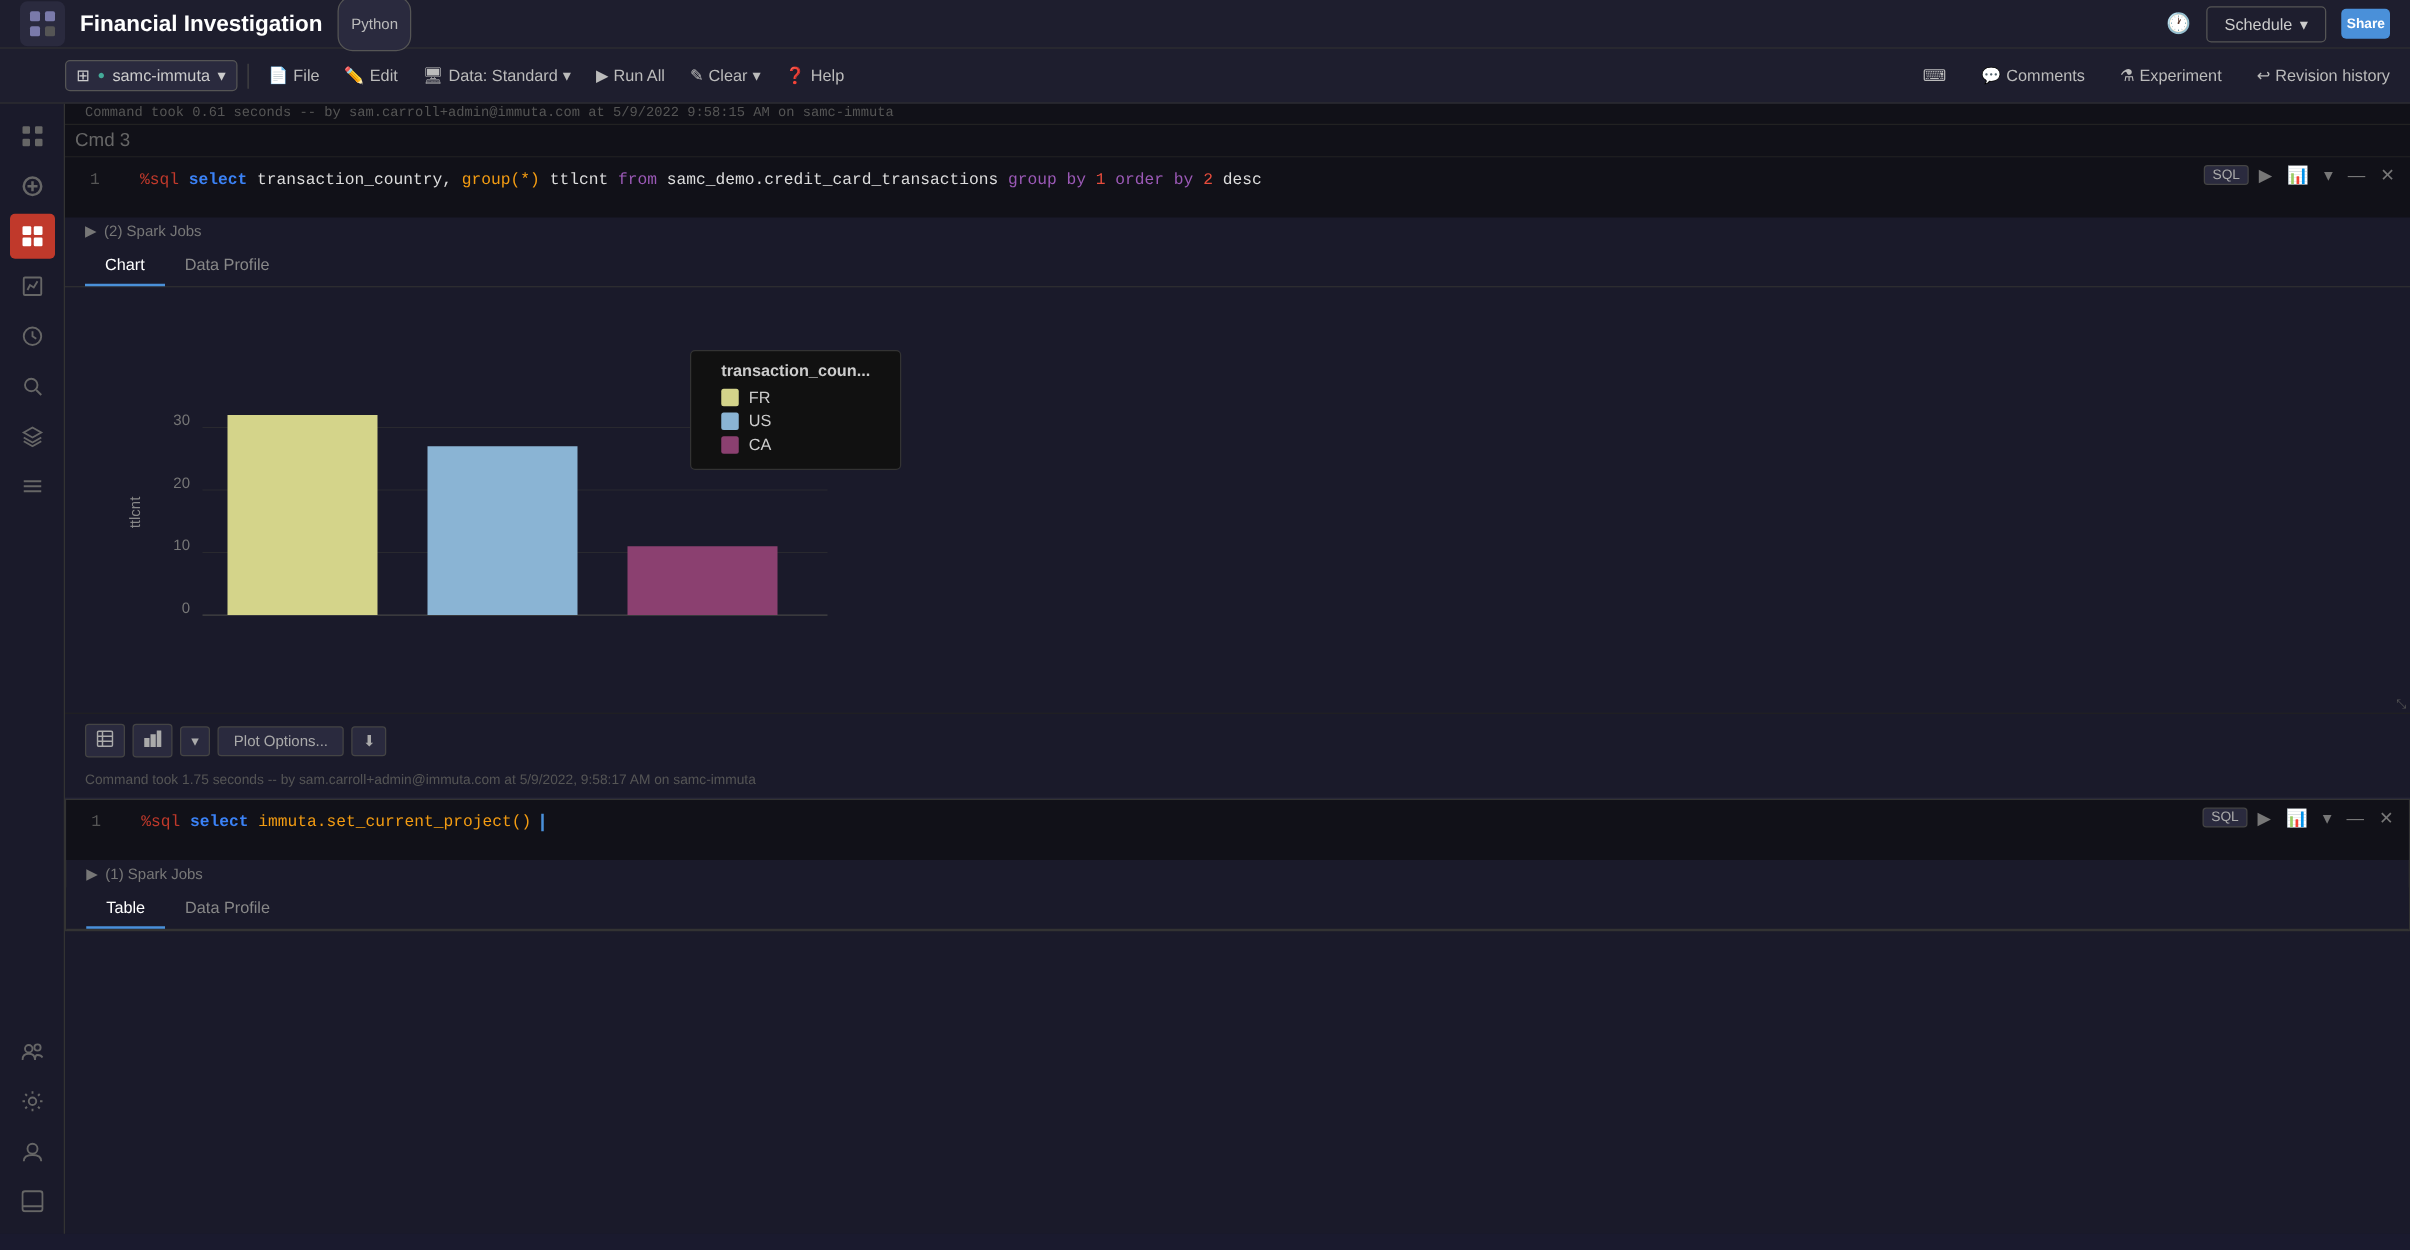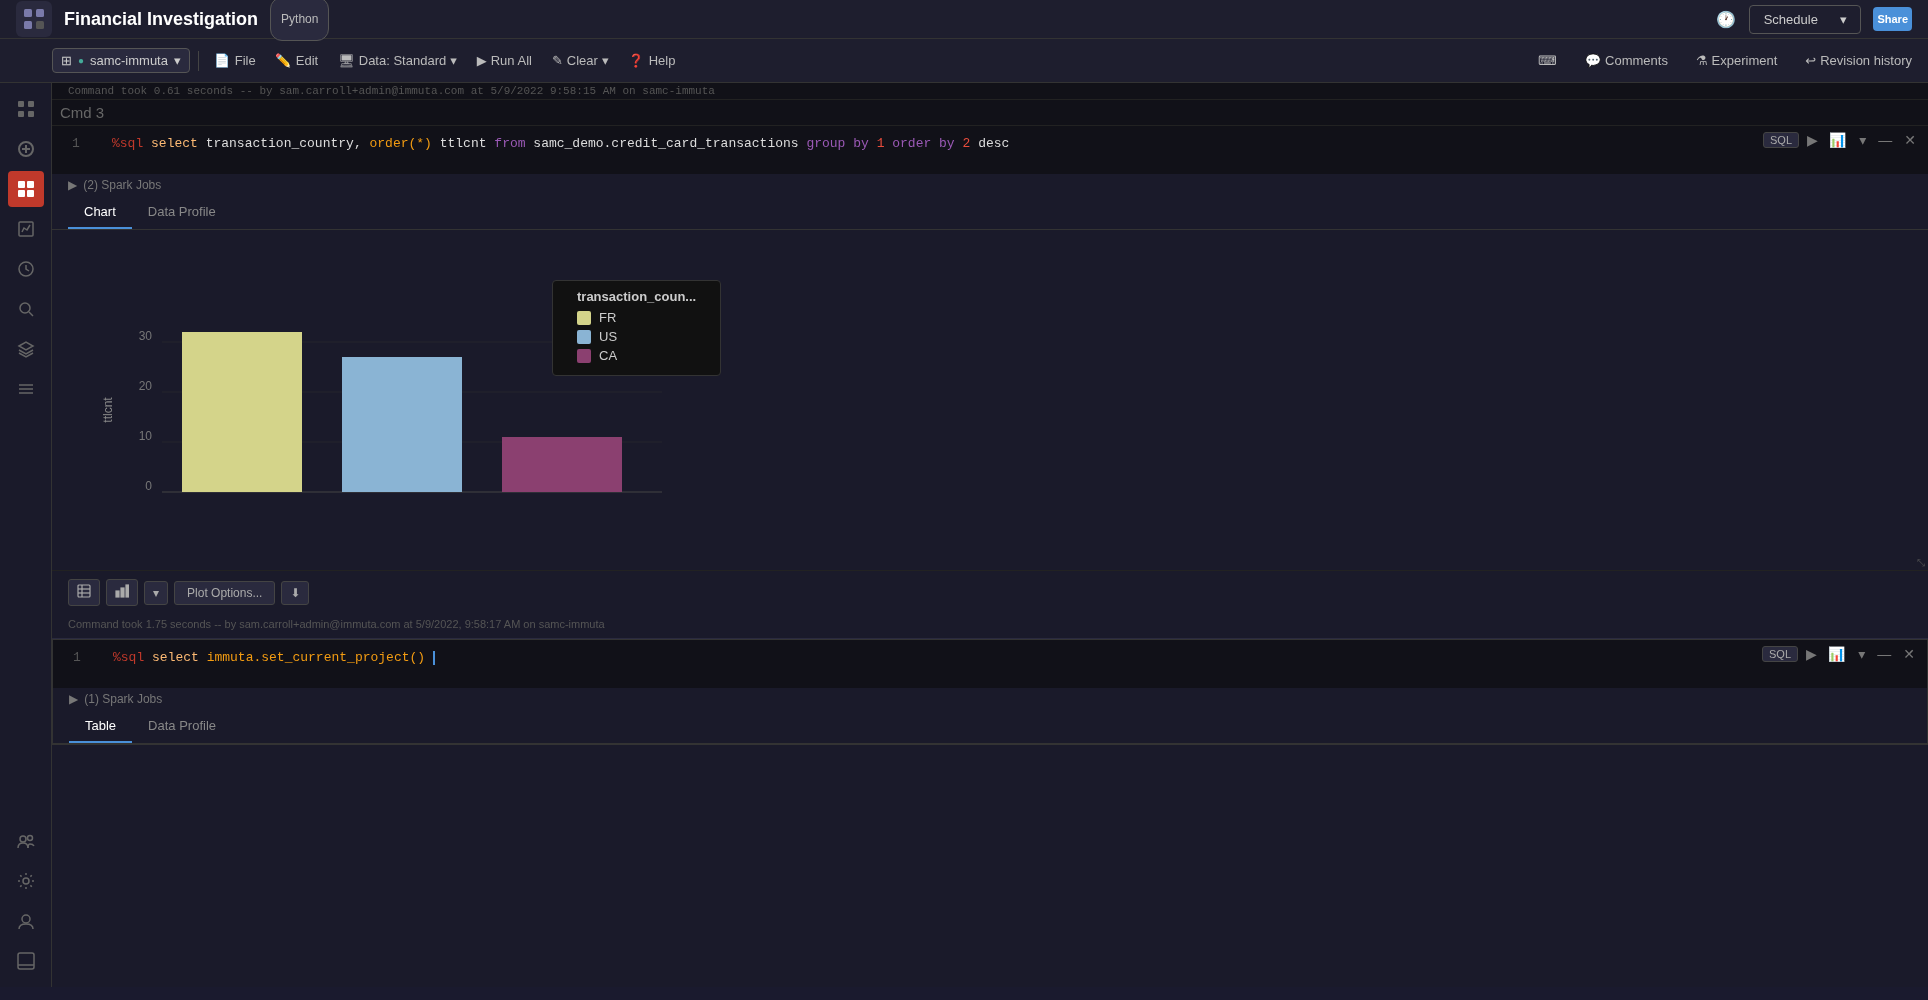--- a/index.html
+++ b/index.html
@@ -36,21 +36,21 @@
     }
     .top-header .spacer { flex: 1; }
     .top-header .btn-schedule {
       background: #1e1e2e;
       border: 1px solid #555;
       color: #ccc;
       padding: 6px 14px;
       border-radius: 4px;
       cursor: pointer;
       font-size: 13px;
-      display: flex; align-items: center; gap: 22px;
+      display: flex; align-items: center; gap: 6px;
     }
     .top-header .btn-share {
       background: #4a90d9;
       border: none;
       color: #fff;
       padding: 6px 4px;
       border-radius: 4px;
       cursor: pointer;
       font-size: 11px;
       font-weight: 600;
@@ -170,21 +170,21 @@
     }
     .line-num {
       position: absolute;
       left: 20px;
       color: #555;
       font-family: 'Courier New', monospace;
       font-size: 13px;
     }
     .code-line { display: block; }
     .kw-magic { color: #c0392b; }
-    .kw-sql { color: #fdba74; }
+    .kw-sql { color: #3b82f6; font-weight: bold; }
     .kw-fn { color: #f39c12; }
     .kw-num { color: #e74c3c; }
     .kw-from { color: #9b59b6; }
     .kw-grp { color: #9b59b6; }
     .code-plain { color: #ddd; }
 
     .spark-jobs {
       padding: 4px 16px;
       font-size: 12px;
       color: #777;
@@ -469,21 +469,21 @@
       <div class="cmd-header-bar">Cmd 3</div>
 
       <div style="position:relative;">
         <div class="code-area">
           <span class="line-num">1</span>
           <span class="code-line">
             <span class="kw-magic">%sql</span>
             <span class="code-plain"> </span>
             <span class="kw-sql">select</span>
             <span class="code-plain"> transaction_country, </span>
-            <span class="kw-fn">order(*)</span>
+            <span class="kw-fn">group(*)</span>
             <span class="code-plain"> ttlcnt </span>
             <span class="kw-from">from</span>
             <span class="code-plain"> samc_demo.credit_card_transactions </span>
             <span class="kw-grp">group by</span>
             <span class="code-plain"> </span>
             <span class="kw-num">1</span>
             <span class="code-plain"> </span>
             <span class="kw-grp">order by</span>
             <span class="code-plain"> </span>
             <span class="kw-num">2</span>

